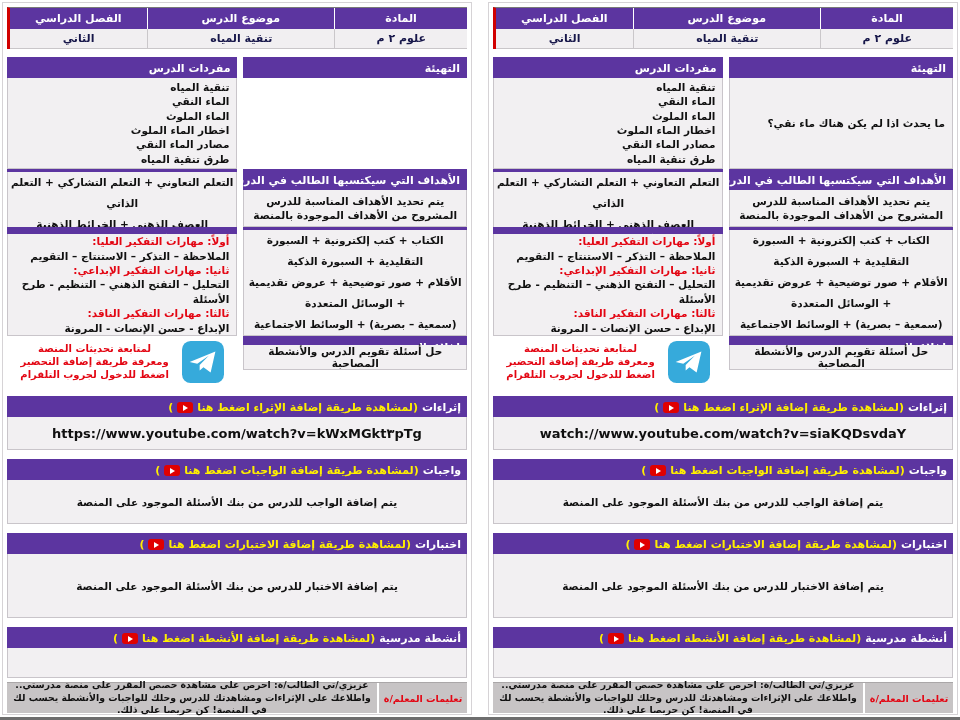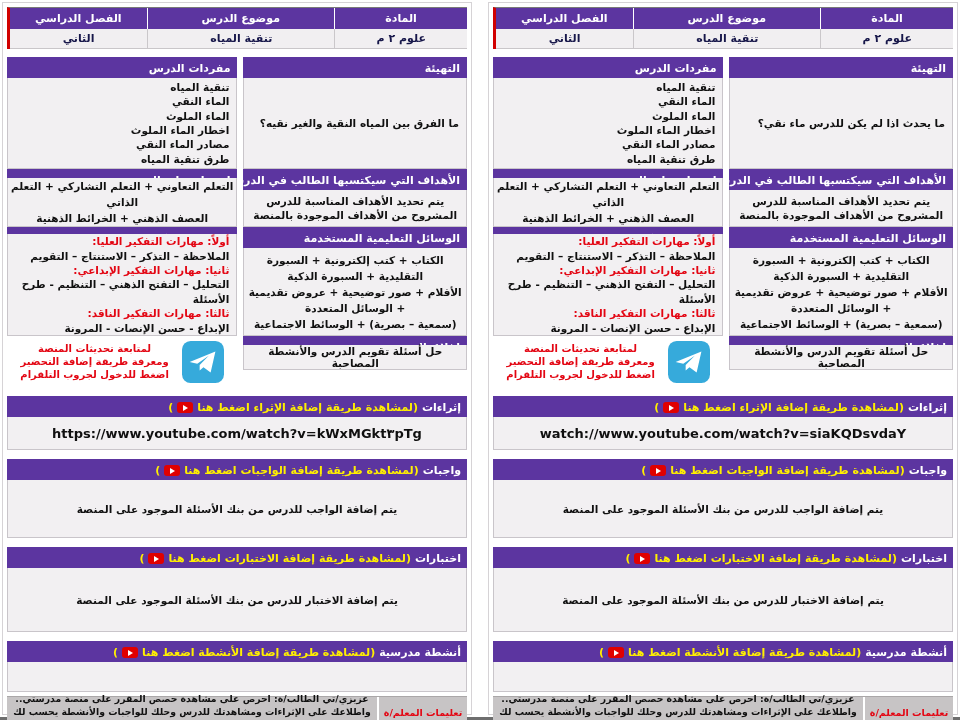--- a/index.html
+++ b/index.html
@@ -42,21 +42,21 @@
   }
   .bd{
     flex:1;background:#f2f0f2;border:1px solid #c9c5ca;border-top:none;
     font-size:10.5px;font-weight:bold;color:#101010;box-sizing:border-box;
   }
   .h112{height:112px;} .h58{height:58px;} .h109{height:109px;} .h51{height:34px;}
   .vcenter{display:flex;flex-direction:column;justify-content:center;}
   .center{display:flex;flex-direction:column;justify-content:center;align-items:center;text-align:center;}
   .rt{text-align:right;padding-right:7px;padding-left:4px;}
   .lh14{line-height:14.4px;}
-  .lh15{line-height:16px;text-align:center;}
+  .lh15{line-height:21px;text-align:center;}
   .red{color:#e30613;}
   
   .tgblock{
     height:51px;box-sizing:border-box;background:#fff;
     display:flex;align-items:center;justify-content:space-evenly;
   }
   .tg-text{font-size:10px;font-weight:bold;color:#e30613;text-align:center;line-height:13px;}
   .tg-icon{width:42px;height:42px;display:block;cursor:pointer;}
   
   .wsec{margin-top:9px;display:flex;flex-direction:column;}
@@ -74,21 +74,21 @@
     content:"";position:absolute;left:6px;top:2.5px;
     border-style:solid;border-width:3px 5px 3px 0;
     border-color:transparent #fff transparent transparent;
     transform:scaleX(-1);
   }
   .wbd{
     background:#f2f0f2;border:1px solid #c9c5ca;border-top:none;box-sizing:border-box;
     font-size:10.5px;font-weight:bold;color:#101010;
     display:flex;align-items:center;justify-content:center;text-align:center;
   }
-  .hb33{height:33px;} .hb53{height:58px;} .hb54{height:64px;} .hb30{height:30px;}
+  .hb33{height:33px;} .hb53{height:44px;} .hb54{height:64px;} .hb30{height:30px;}
   .url{direction:ltr;font-size:13px;cursor:pointer;}
   
   .foot{
     margin-top:4px;height:30px;background:#c7c4c5;display:flex;align-items:stretch;
     border-top:1px solid #aaa7a8;
   }
   .foot-label{
     width:88px;flex:0 0 auto;display:flex;align-items:center;justify-content:center;
     color:#e30613;font-weight:bold;font-size:9.5px;border-left:2px solid #fff;
   }
@@ -113,21 +113,20 @@
         <div class="tv c-subject">علوم ٢ م</div>
         <div class="tv c-topic">تنقية المياه</div>
         <div class="tv c-sem">الثاني</div>
       </div>
     </div>
 
     <div class="cols">
       <div class="col col-r">
         <div class="box h112">
           <div class="hd">التهيئة</div>
-          <div class="bd vcenter rt">ما الفرق بين المياه النقية والغير نقيه؟</div>
         </div>
         <div class="box h58">
           <div class="hd">الأهداف التي سيكتسبها الطالب في الدرس</div>
           <div class="bd center lh14">يتم تحديد الأهداف المناسبة للدرس المشروح من الأهداف الموجودة بالمنصة</div>
         </div>
         <div class="box h109">
           <div class="hd">الوسائل التعليمية المستخدمة</div>
           <div class="bd center lh15">
             <span>الكتاب + كتب إلكترونية + السبورة التقليدية + السبورة الذكية</span>
             <span>الأفلام + صور توضيحية + عروض تقديمية + الوسائل المتعددة</span>
@@ -246,21 +245,21 @@
         <div class="tv c-subject">علوم ٢ م</div>
         <div class="tv c-topic">تنقية المياه</div>
         <div class="tv c-sem">الثاني</div>
       </div>
     </div>
 
     <div class="cols">
       <div class="col col-r">
         <div class="box h112">
           <div class="hd">التهيئة</div>
-          <div class="bd vcenter rt">ما يحدث اذا لم يكن للدرس ماء نقي؟</div>
+          <div class="bd vcenter rt">ما يحدث اذا لم يكن هناك ماء نقي؟</div>
         </div>
         <div class="box h58">
           <div class="hd">الأهداف التي سيكتسبها الطالب في الدرس</div>
           <div class="bd center lh14">يتم تحديد الأهداف المناسبة للدرس المشروح من الأهداف الموجودة بالمنصة</div>
         </div>
         <div class="box h109">
           <div class="hd">الوسائل التعليمية المستخدمة</div>
           <div class="bd center lh15">
             <span>الكتاب + كتب إلكترونية + السبورة التقليدية + السبورة الذكية</span>
             <span>الأفلام + صور توضيحية + عروض تقديمية + الوسائل المتعددة</span>

